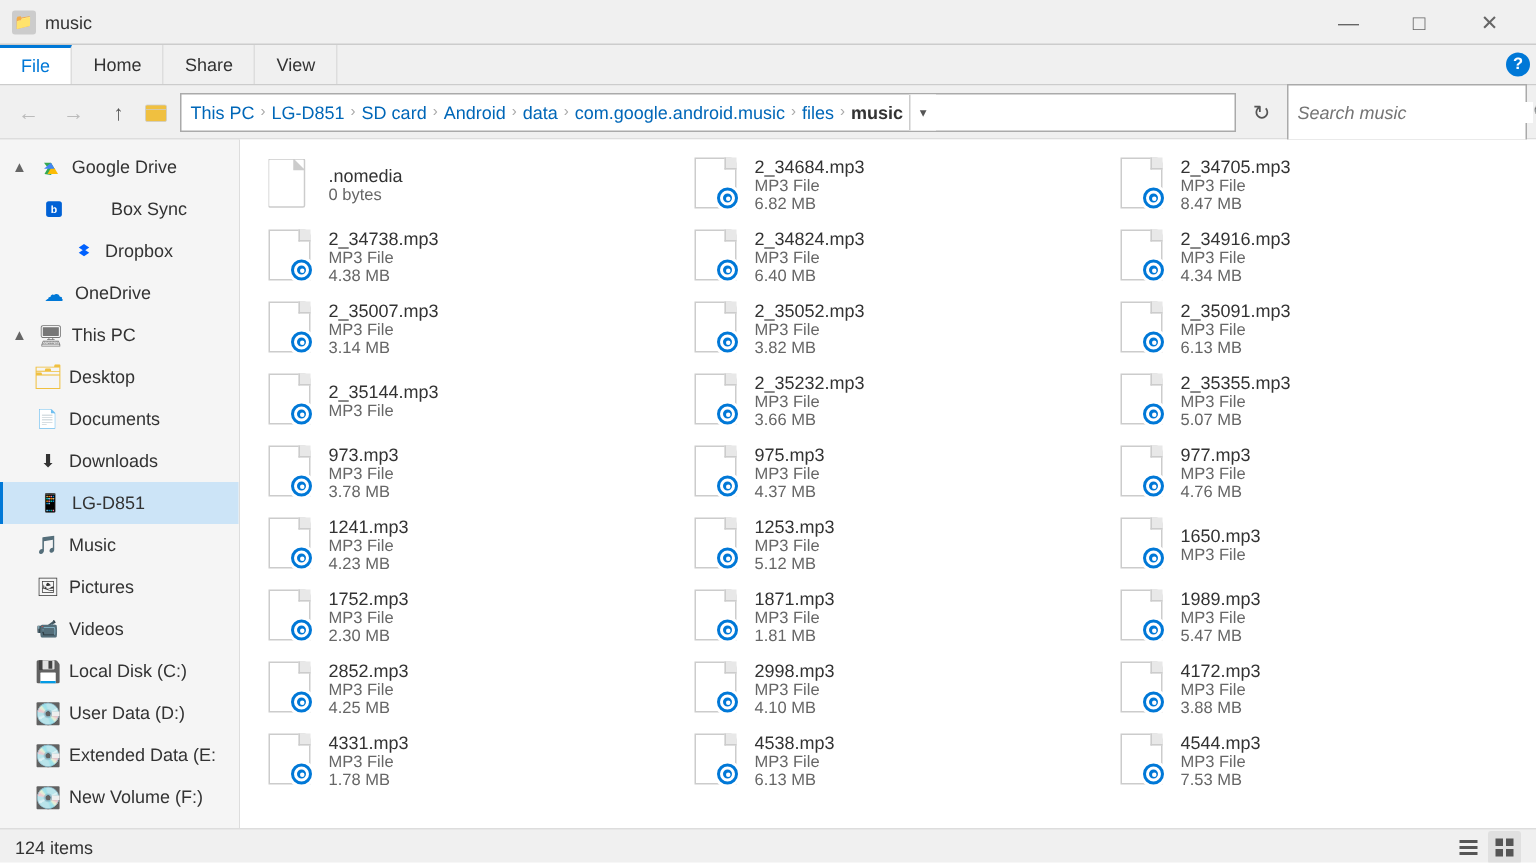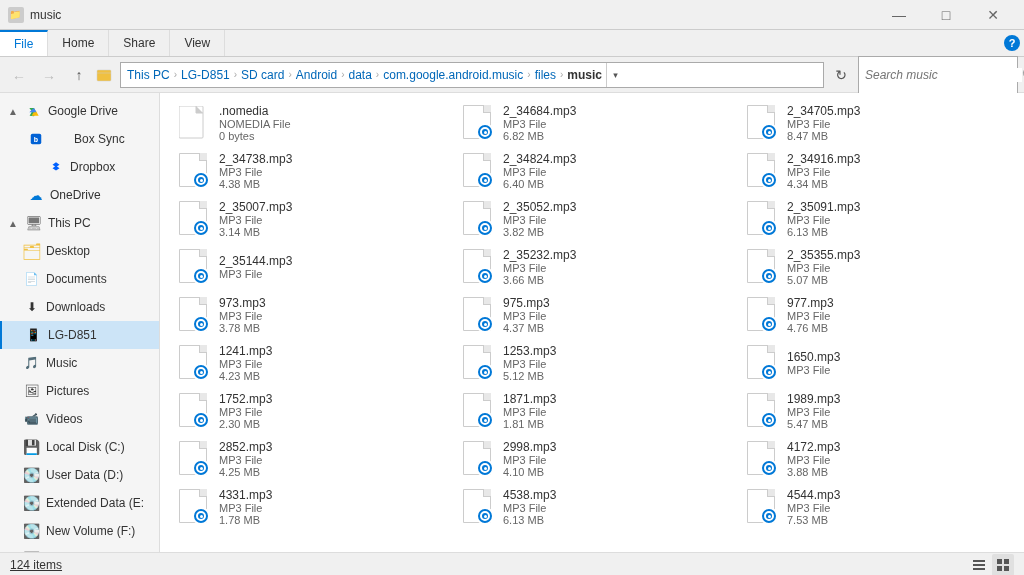--- a/index.html
+++ b/index.html
@@ -173,21 +173,20 @@
     .status-bar {
       height: 24px;
       background: #f0f0f0;
       border-top: 1px solid #ddd;
       display: flex;
       align-items: center;
       padding: 0 10px;
       justify-content: space-between;
       font-size: 12px;
       color: #333;
-      text-decoration: underline;
     }
     .view-buttons { display: flex; gap: 2px; }
     .view-btn { width: 22px; height: 22px; display: flex; align-items: center; justify-content: center; cursor: pointer; border-radius: 2px; color: #555; font-size: 11px; }
 
     
     .file-area::-webkit-scrollbar { width: 10px; }
     .file-area::-webkit-scrollbar-track { background: #f0f0f0; }
     .file-area::-webkit-scrollbar-thumb { background: #c0c0c0; border-radius: 4px; }
     .sidebar::-webkit-scrollbar { width: 8px; }
     .sidebar::-webkit-scrollbar-track { background: #f0f0f0; }
@@ -379,21 +378,20 @@
         <div class="file-item">
       <div class="file-icon">
         <svg width="28" height="34" viewBox="0 0 28 34">
           <rect x="0" y="0" width="24" height="32" rx="1" fill="#fff" stroke="#ccc" stroke-width="1"></rect>
           <path d="M17 0 L24 7 L17 7 Z" fill="#ccc"></path>
           <path d="M17 0 L17 7 L24 7" fill="none" stroke="#ccc" stroke-width="1"></path>
         </svg>
       </div>
       <div class="file-info">
         <div class="file-name">.nomedia</div>
-        <div class="file-type">NOMEDIA File</div>
         <div class="file-size">0 bytes</div>
       </div>
         </div>
         <div class="file-item">
       <div class="file-icon">
         <div class="mp3-icon">
           <div class="doc-bg"></div>
           <div style="position:absolute;top:0;right:3px;width:8px;height:8px;border-left:1px solid #ccc;border-bottom:1px solid #ccc;background:#e8e8e8;"></div>
           <div class="mp3-overlay">
             <div class="mp3-overlay-inner">

